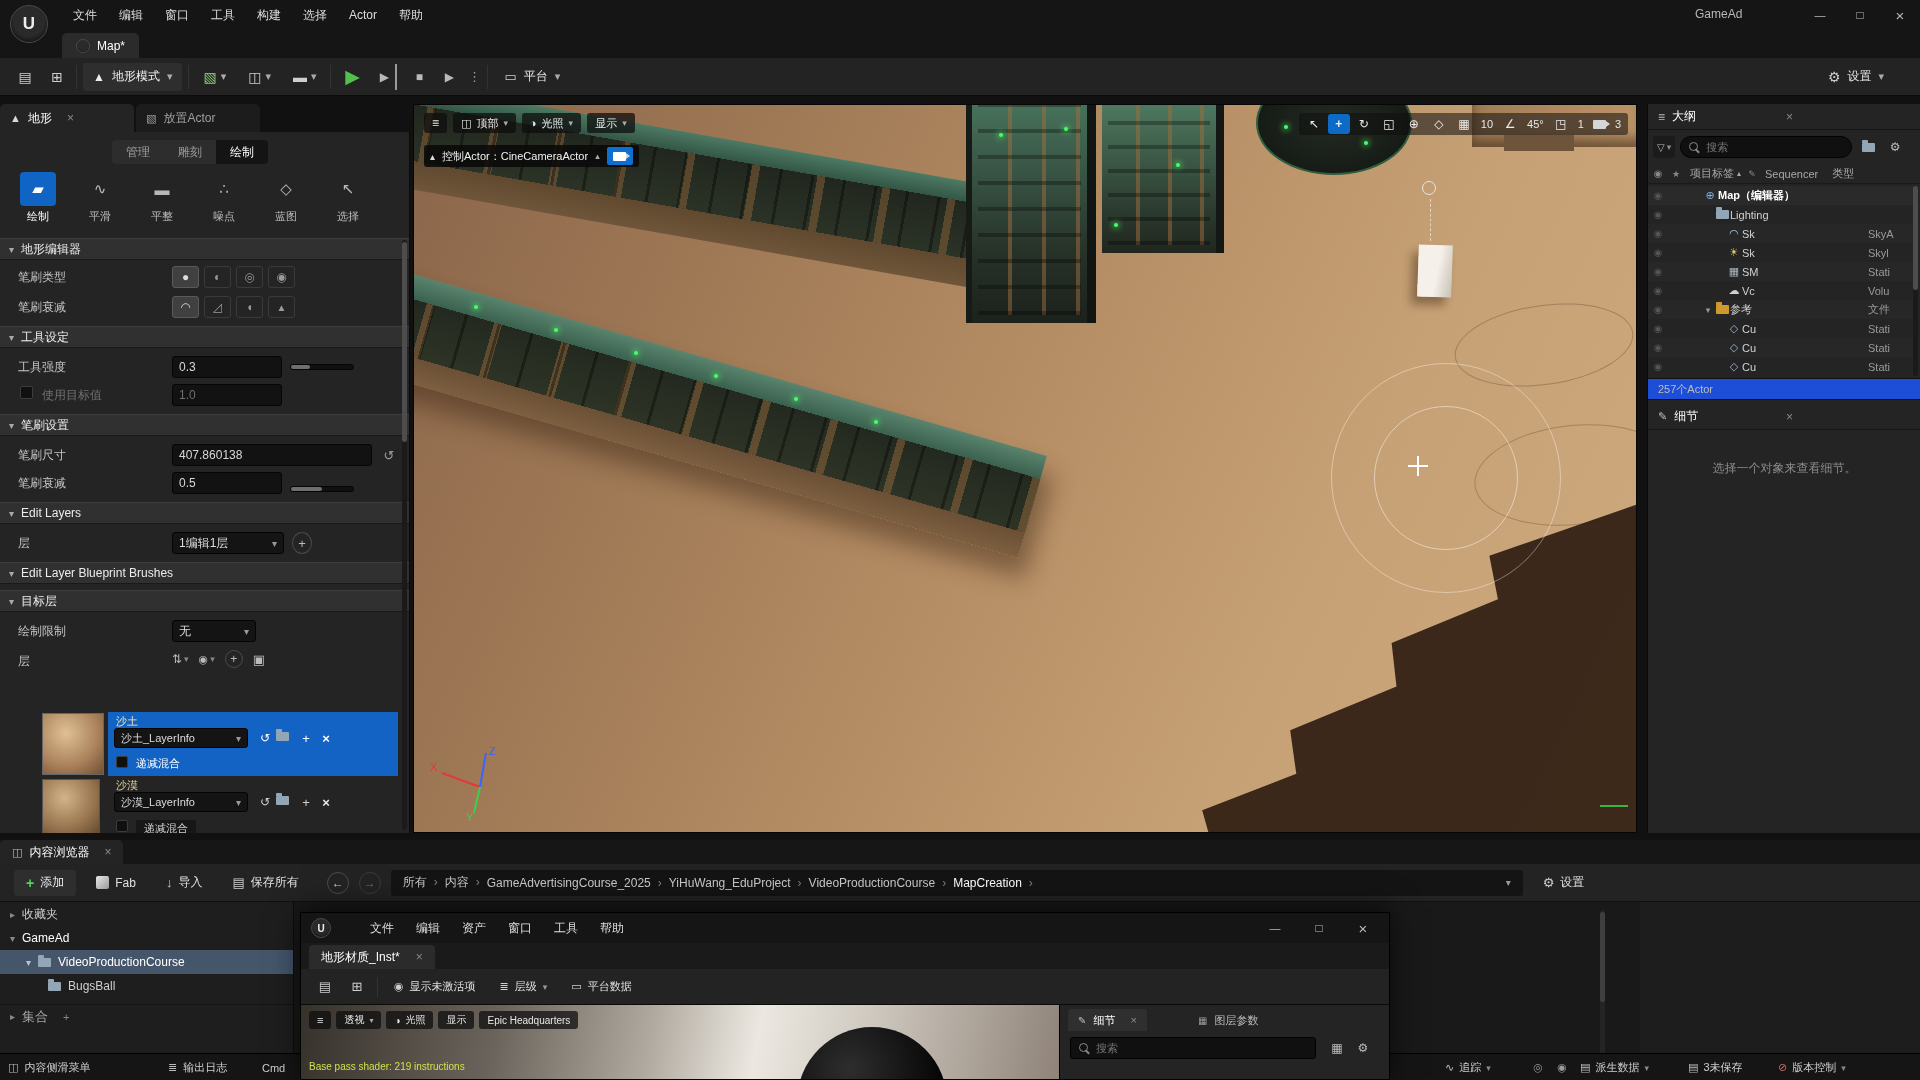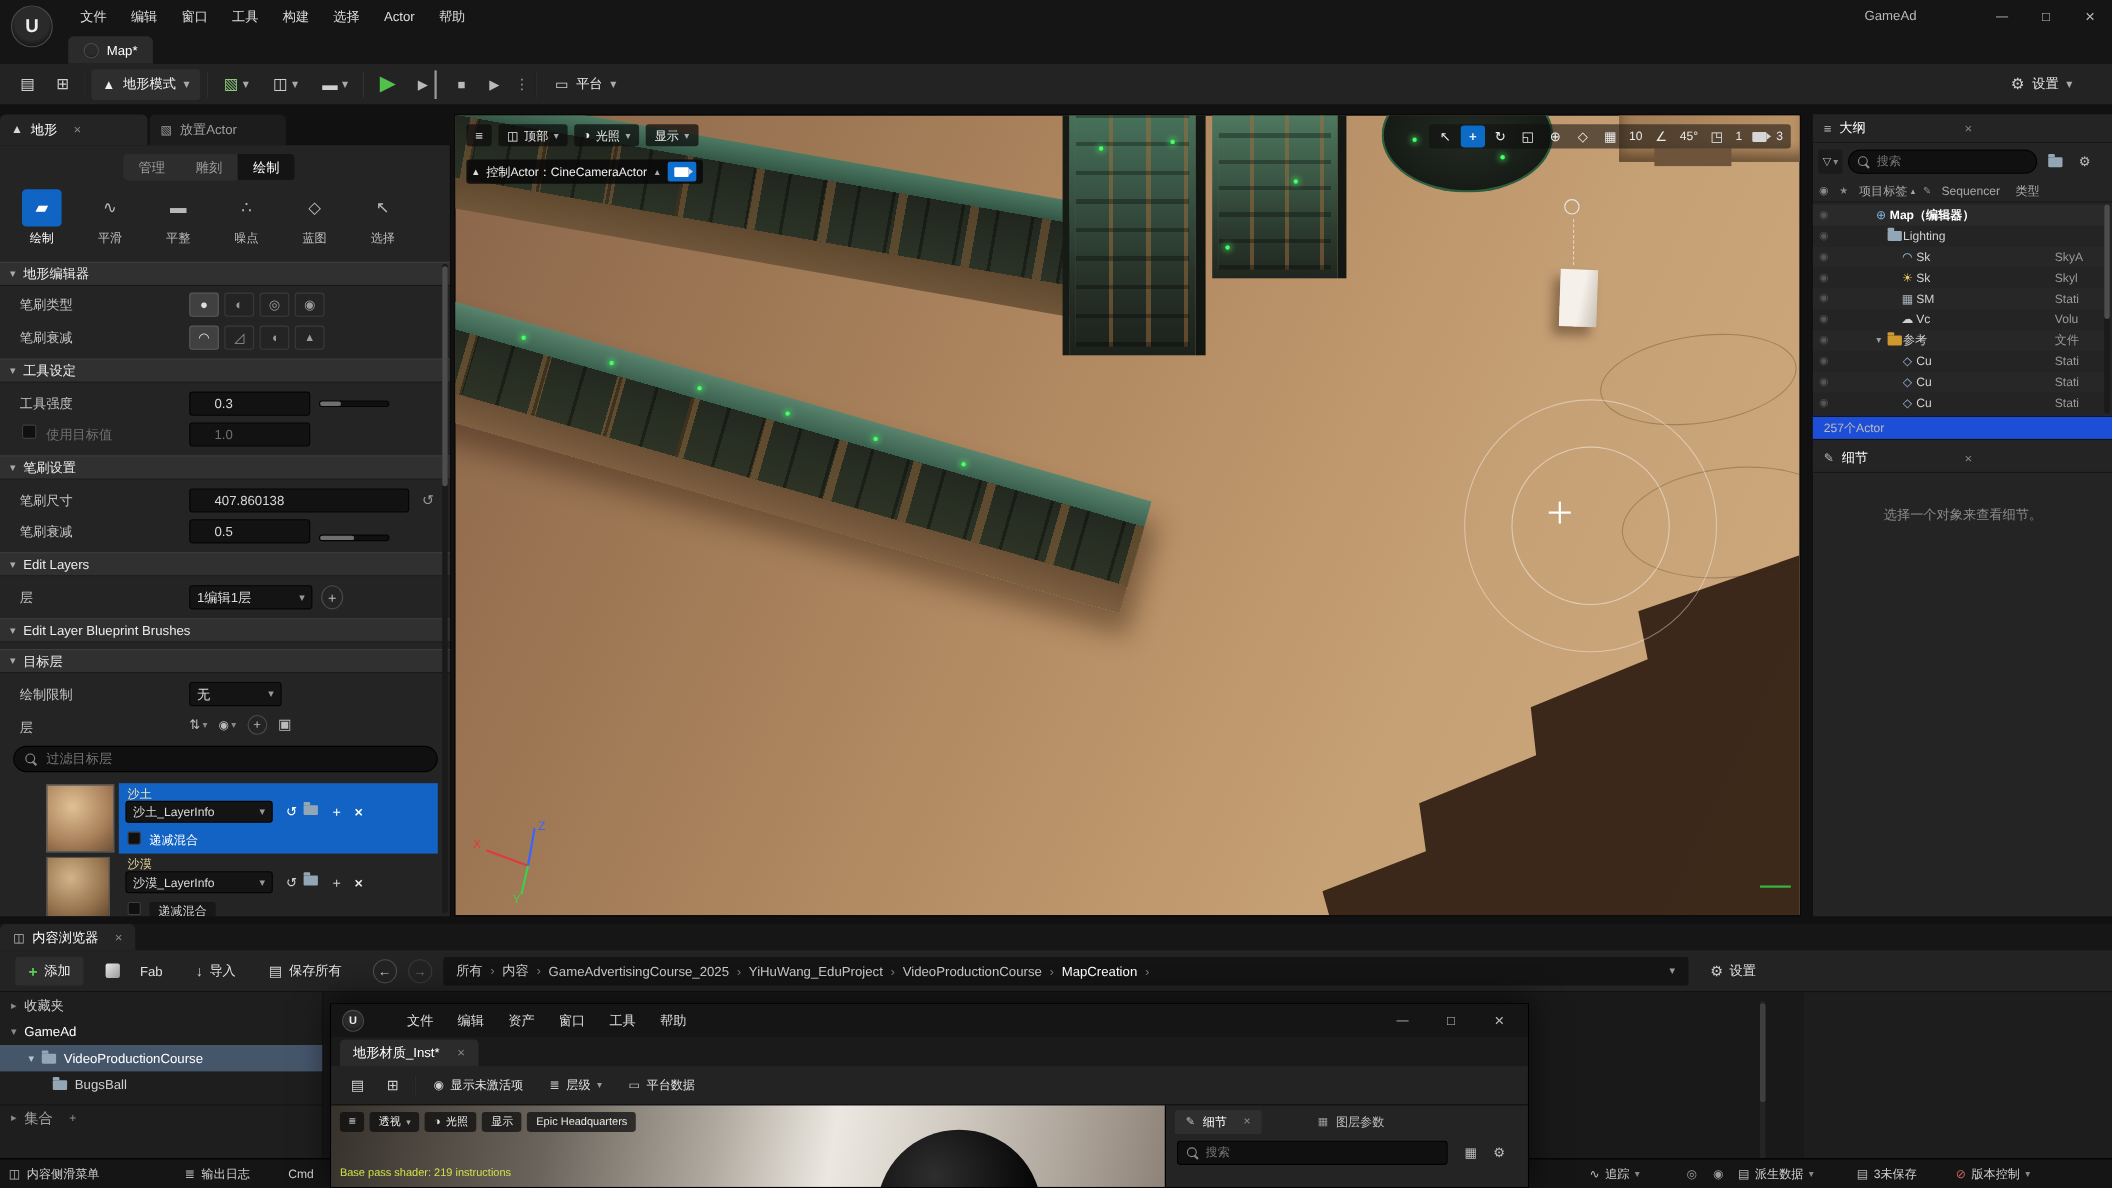--- a/index.html
+++ b/index.html
@@ -4,21 +4,21 @@
 <style>
 *{margin:0;padding:0;box-sizing:border-box;user-select:none}
 html,body{background:#000}
 #app{position:relative;width:1920px;height:1080px;overflow:hidden;background:#111;
   font-family:"Liberation Sans","DejaVu Sans",sans-serif;color:#c8c8c8;font-size:13px}
 .abs{position:absolute}
 .flex{display:flex;align-items:center}
 .t10{font-size:10px}.t11{font-size:11px}
 .ico{display:inline-flex;align-items:center;justify-content:center;font-style:normal}
 .sep{width:1px;height:24px;background:#0a0a0a;border-right:1px solid #333}
-.ip{background:#121212;border:1px solid #050505;border-radius:3px;color:#d8d8d8;font-size:12px;padding:0 22px;height:22px;outline:none}
+.ip{background:#121212;border:1px solid #050505;border-radius:3px;color:#d8d8d8;font-size:12px;padding:0 6px;height:22px;outline:none}
 .dd{display:flex;align-items:center;justify-content:space-between;background:#141414;border:1px solid #050505;border-radius:3px;padding:0 6px;height:22px;font-size:12px;color:#ddd;gap:6px}
 .hdr{position:absolute;left:0;width:410px;height:22px;background:#303030;border-top:1px solid #3d3d3d;border-bottom:1px solid #191919;display:flex;align-items:center;gap:7px;padding-left:9px;font-size:12px;color:#ececec}
 .lbl{position:absolute;left:18px;font-size:12px;color:#c4c4c4;line-height:22px}
 .vbtn{display:flex;align-items:center;gap:5px;background:rgba(14,14,14,.74);border-radius:3px;height:20px;padding:0 8px;font-size:11px;color:#e8e8e8}
 .vtool{width:22px;height:20px;display:flex;align-items:center;justify-content:center;font-size:12px;color:#ececec}
 .cb{display:inline-block;width:13px;height:13px;background:#101010;border:1px solid #3c3c3c;border-radius:2px}
 .folder{position:relative;width:13px;height:9px;background:#93a6b5;border-radius:1px;display:inline-block;flex:none}
 .folder::before{content:"";position:absolute;top:-3px;left:0;width:6px;height:3px;background:inherit;border-radius:1px 1px 0 0}
 .folder.orange{background:#cf9a2d}
 .mag{position:relative;width:11px;height:11px;display:inline-block;flex:none}
@@ -238,24 +238,20 @@
           <span class="ico" style="color:#888;font-size:9px">▾</span>
         </span>
       <span class="flex" style="gap:2px">
           <span class="ico" style="color:#bbb;font-size:11px">◉</span>
           <span class="ico" style="color:#888;font-size:9px">▾</span>
         </span>
       <span class="ico" style="width:18px;height:18px;border:1px solid #4a4a4a;border-radius:50%;color:#bbb;font-size:12px">+</span>
       <span class="ico" style="color:#bbb;font-size:13px">▣</span>
     </div>
 
-    <div class="abs flex" style="left:12px;top:546px;width:386px;height:24px;background:#101010;border:1px solid #020202;border-radius:12px;padding:0 10px;gap:8px">
-      <span class="mag"></span>
-      <input style="background: none; border: none; outline: none; color: rgb(154, 154, 154); font-size: 12px; width: 300px;" placeholder="过滤目标层">
-    </div>
 
     <div class="abs" style="left:0;top:578px;width:400px;height:123px;overflow:hidden">
 
       <div class="abs" style="left:40px;top:2px;width:358px;height:64px">
         <div class="abs" style="left:68px;top:0;width:290px;height:64px;background:#1263c4"></div>
         <div class="abs" style="left:2px;top:1px;width:62px;height:62px;border:1px solid #666;background:radial-gradient(circle at 38% 32%,#e0c194,#a9805a 60%,#6e4f34)"></div>
         <span class="abs t11" style="left:76px;top:2px;color:#f0e6b8">沙土</span>
         <div class="dd abs" style="left:74px;top:16px;width:134px;height:20px">
           <span class="t11">沙土_LayerInfo</span>
           <span class="ico" style="color:#999;font-size:10px">▾</span>
@@ -523,21 +519,21 @@
         <span class="ico" style="color:#bbb;font-size:11px">◫</span>
         <span style="font-size:12px;color:#fff">内容浏览器</span>
         <span class="tabx">×</span>
       </div>
     </div>
     <div class="abs flex" style="left:0;top:24px;width:1920px;height:38px;background:#232323;border-bottom:1px solid #101010;gap:10px;padding-left:14px">
       <div class="flex" style="gap:6px;height:26px;padding:0 12px;background:#2e2e2e;border-radius:3px">
         <span class="ico" style="color:#5ad05a;font-weight:bold;font-size:14px">+</span>
         <span style="font-size:12px;color:#f0f0f0">添加</span>
       </div>
-      <div class="flex" style="gap:18px;height:26px;padding:0 10px">
+      <div class="flex" style="gap:6px;height:26px;padding:0 10px">
         <span style="width:13px;height:13px;background:linear-gradient(135deg,#e8e8e8,#9a9a9a);border-radius:2px"></span>
         <span style="font-size:12px;color:#e0e0e0">Fab</span>
       </div>
       <div class="flex" style="gap:6px;height:26px;padding:0 10px">
         <span class="ico" style="color:#cfcfcf;font-size:13px">↓</span>
         <span style="font-size:12px;color:#e0e0e0">导入</span>
       </div>
       <div class="flex" style="gap:6px;height:26px;padding:0 10px">
         <span class="ico" style="color:#cfcfcf;font-size:13px">▤</span>
         <span style="font-size:12px;color:#e0e0e0">保存所有</span>

